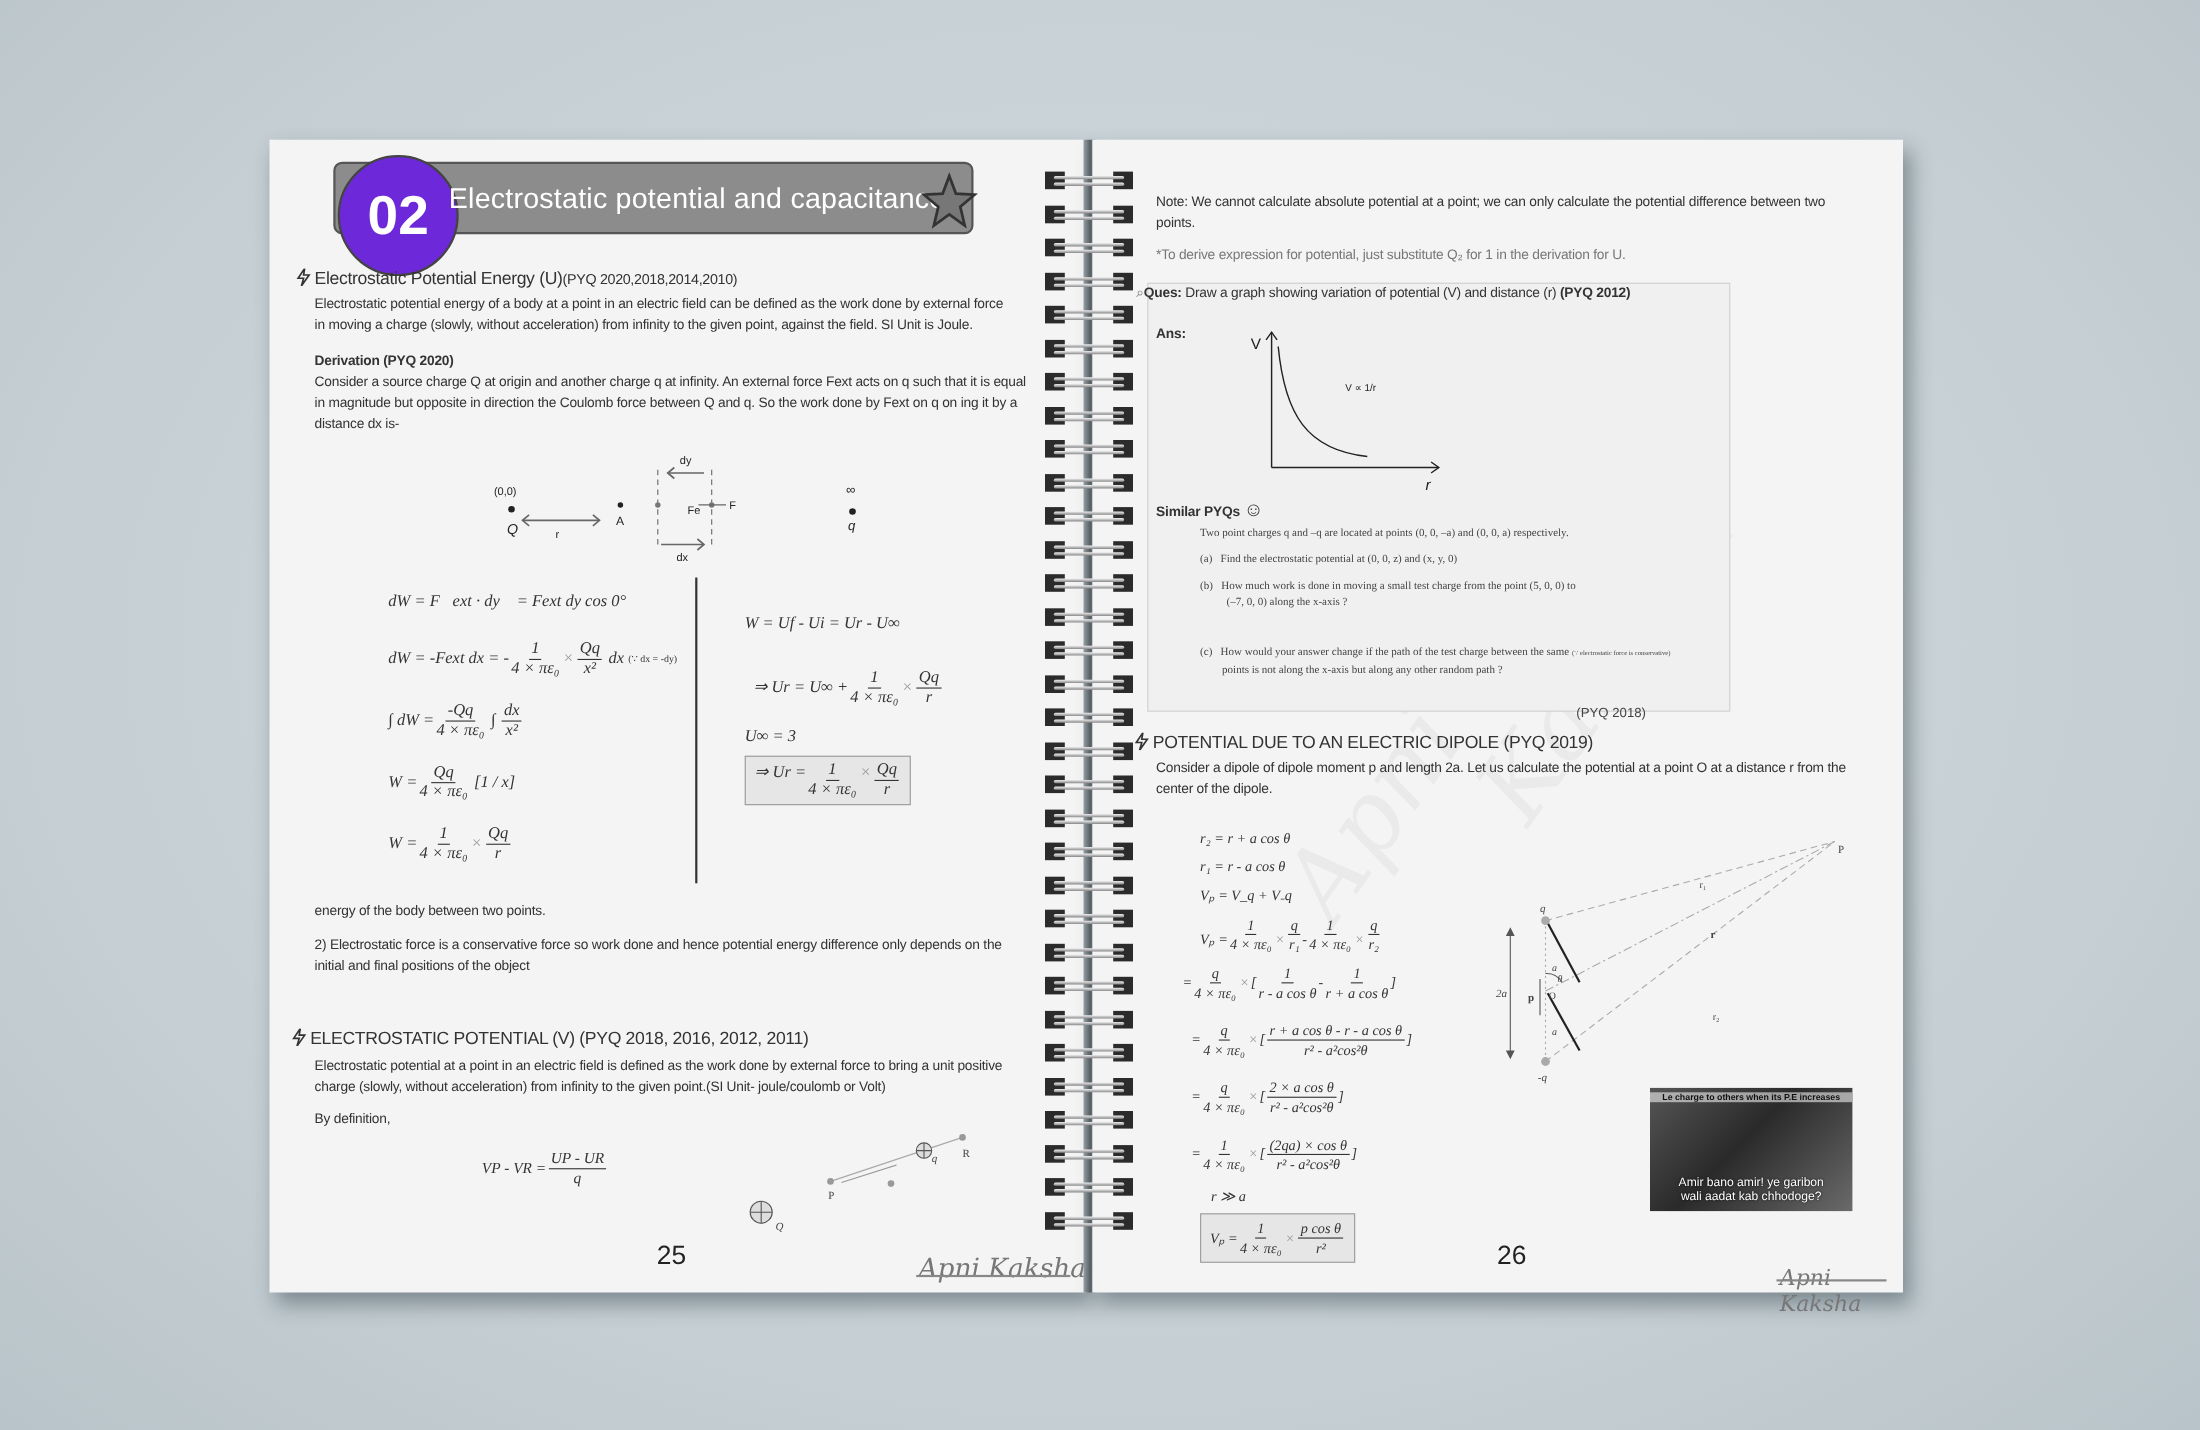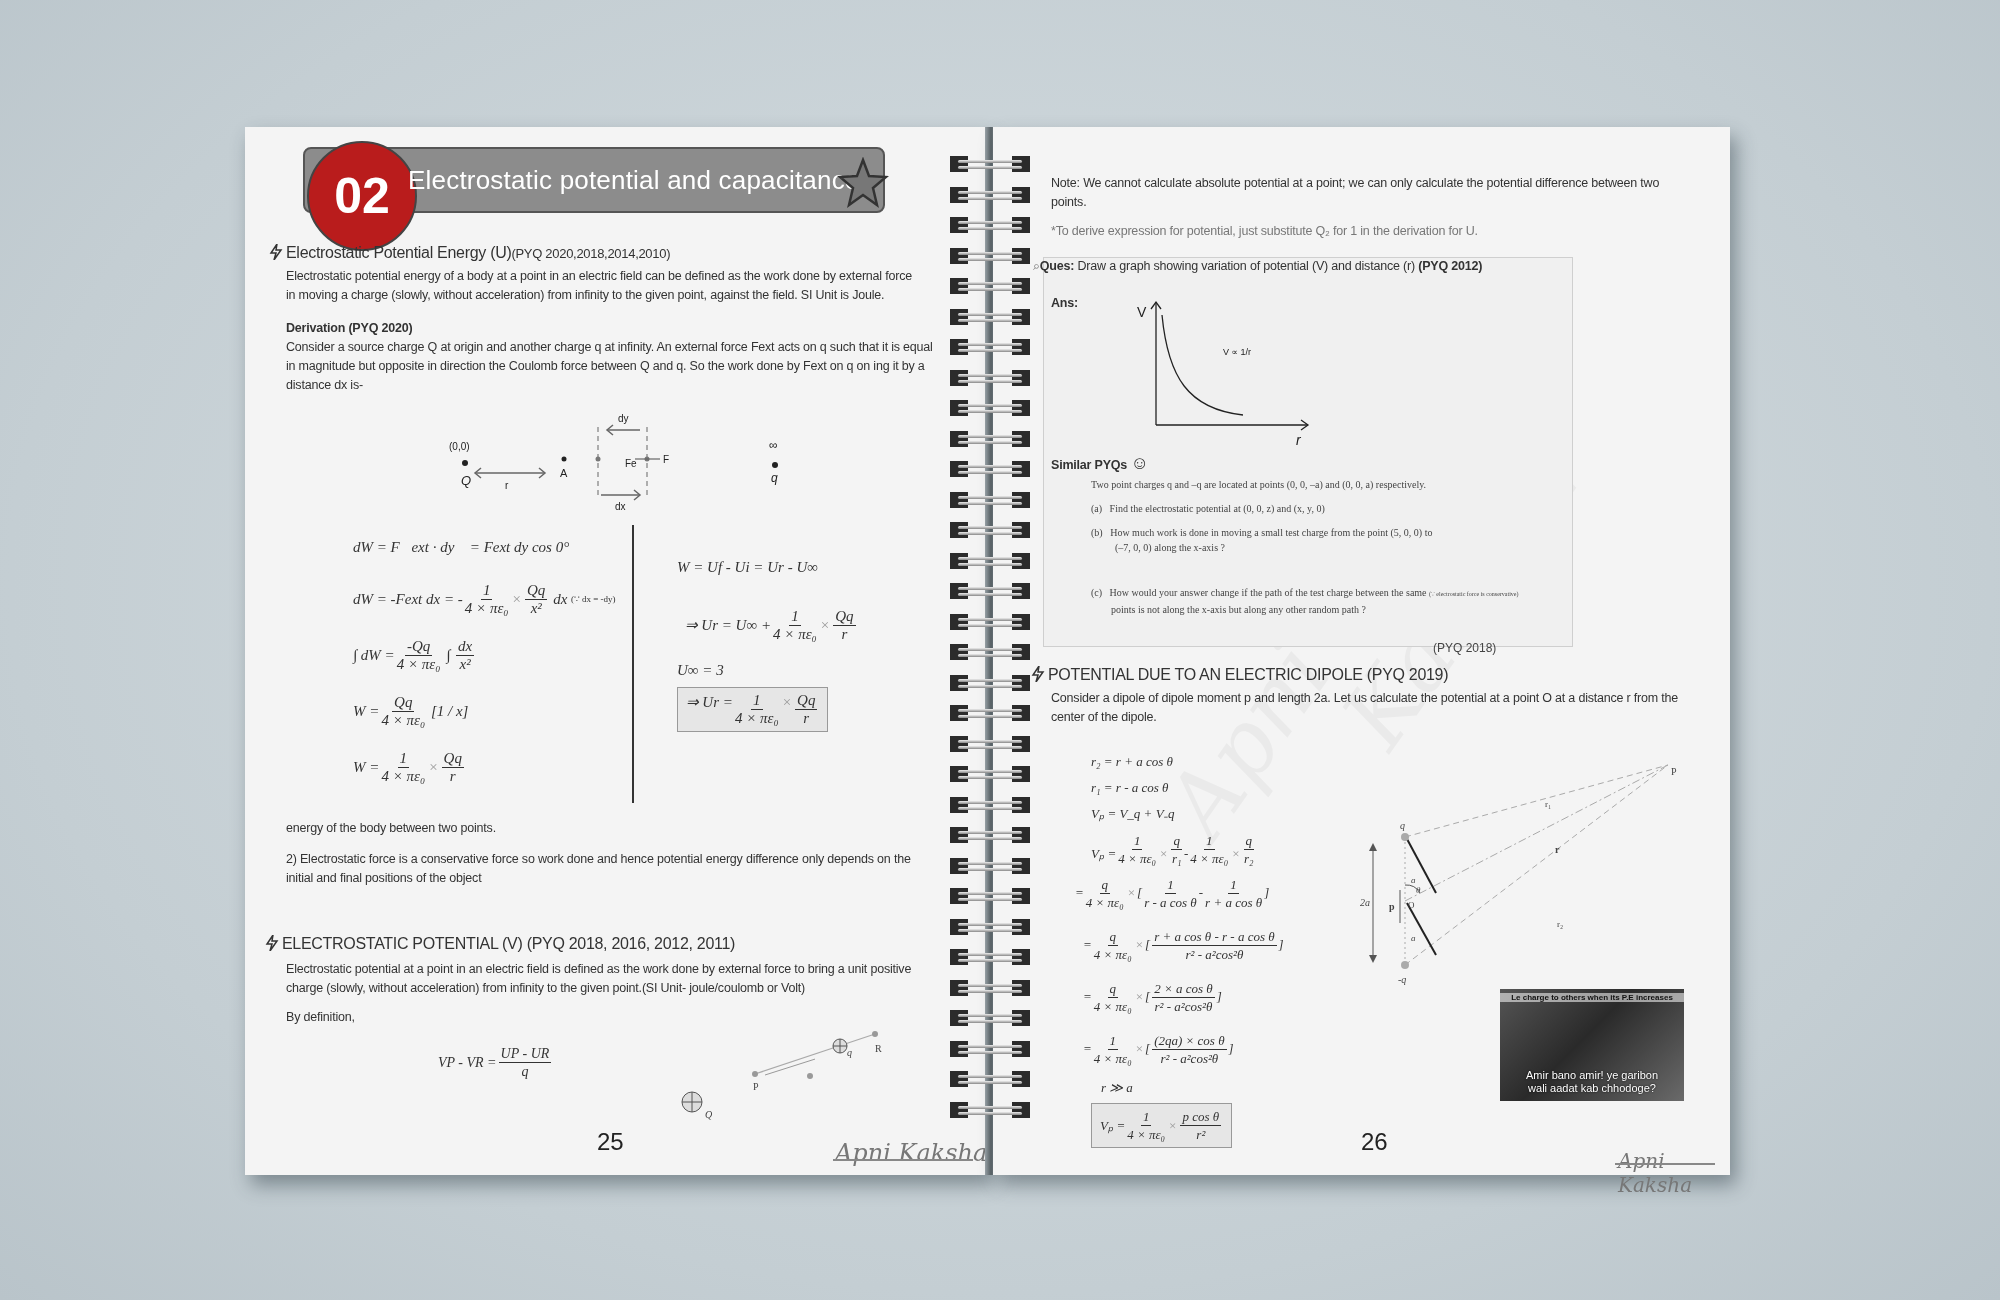--- a/index.html
+++ b/index.html
@@ -15,21 +15,21 @@
   .serif{font-family:"Liberation Serif",serif;font-style:italic;color:#333;font-size:15px;}
   .frac{display:inline-flex;flex-direction:column;align-items:center;vertical-align:middle;margin:0 2px;}
   .frac .n{padding:0 2px;border-bottom:1px solid #333;line-height:17px;}
   .frac .d{line-height:17px;}
   .times{color:#999;margin:0 2px;font-style:normal;}
   .boxed{border:1px solid #999;background:#e6e6e6;padding:4px 8px;}
   .qbox{border:1px solid #cfcfcf;background:#f0f0f0;}
   .pnum{font-size:24px;color:#222;}
   .sig{font-family:"DejaVu Serif",serif;font-style:italic;color:#777;font-size:24px;margin-top:12px;}
   .banner{position:absolute;left:58px;top:20px;width:578px;height:62px;background:#8c8c8c;border:2px solid #555;border-radius:8px;}
-  .circle{position:absolute;left:62px;top:14px;width:106px;height:106px;border-radius:50%;background:#b91c1c;border:2px solid #444;display:flex;align-items:center;justify-content:center;color:#fff;font-size:50px;font-weight:bold;}
+  .circle{position:absolute;left:62px;top:14px;width:106px;height:106px;border-radius:50%;background:#6d28d9;border:2px solid #444;display:flex;align-items:center;justify-content:center;color:#fff;font-size:50px;font-weight:bold;}
   .banner-title{position:absolute;left:163px;top:38px;font-size:26px;color:#fff;letter-spacing:.2px;}
   .spiral{position:absolute;left:950px;top:156px;width:80px;height:990px;}
   .ring{position:absolute;left:0;width:80px;height:16px;}
   .ring .l,.ring .r{position:absolute;top:0;width:18px;height:16px;background:#2b2b2b;}
   .ring .l{left:0}.ring .r{right:0}
   .ring .wire{position:absolute;left:8px;right:8px;height:3px;border-radius:3px;background:linear-gradient(#eee,#888);}
   .spine{position:absolute;left:985px;top:127px;width:12px;height:1048px;background:linear-gradient(90deg,#9aa3a8,#5b6468,#8e979c);}
   .wm{position:absolute;font-size:90px;color:rgba(0,0,0,.04);font-family:"DejaVu Serif",serif;font-style:italic;transform:rotate(-55deg);}
   .meme{position:absolute;left:507px;top:862px;width:184px;height:112px;background:linear-gradient(135deg,#555 0%,#2a2a2a 45%,#6a6a6a 100%);overflow:hidden;}
   .meme .cap{position:absolute;left:0;right:0;top:4px;font-size:8px;font-weight:bold;color:#111;text-align:center;background:rgba(255,255,255,.55);}

